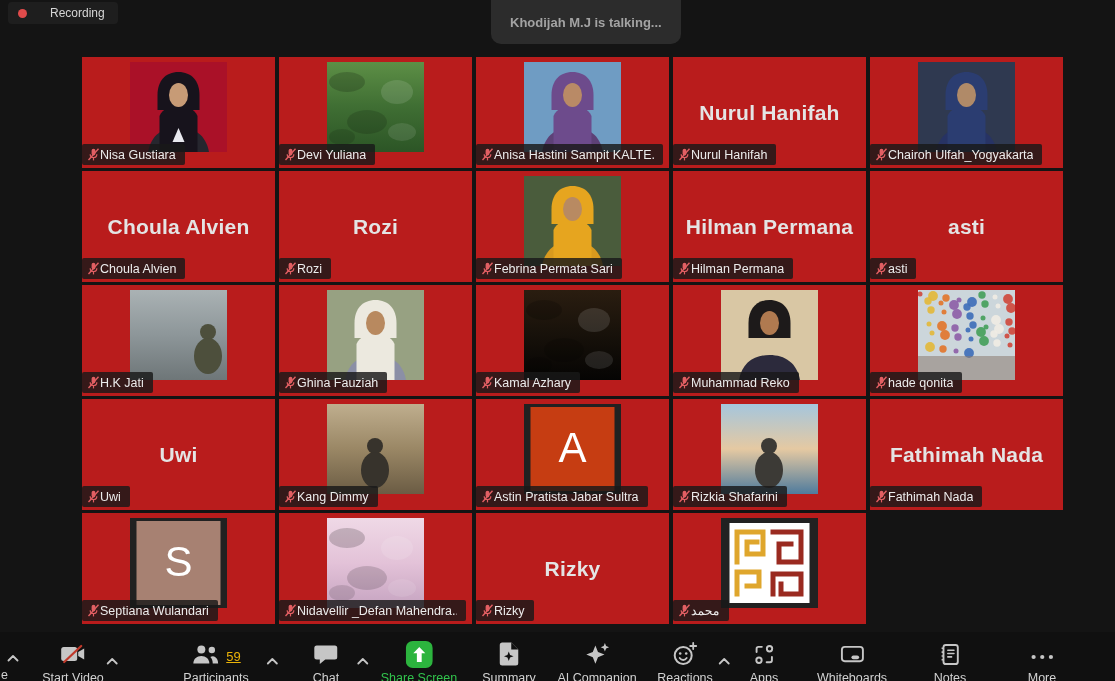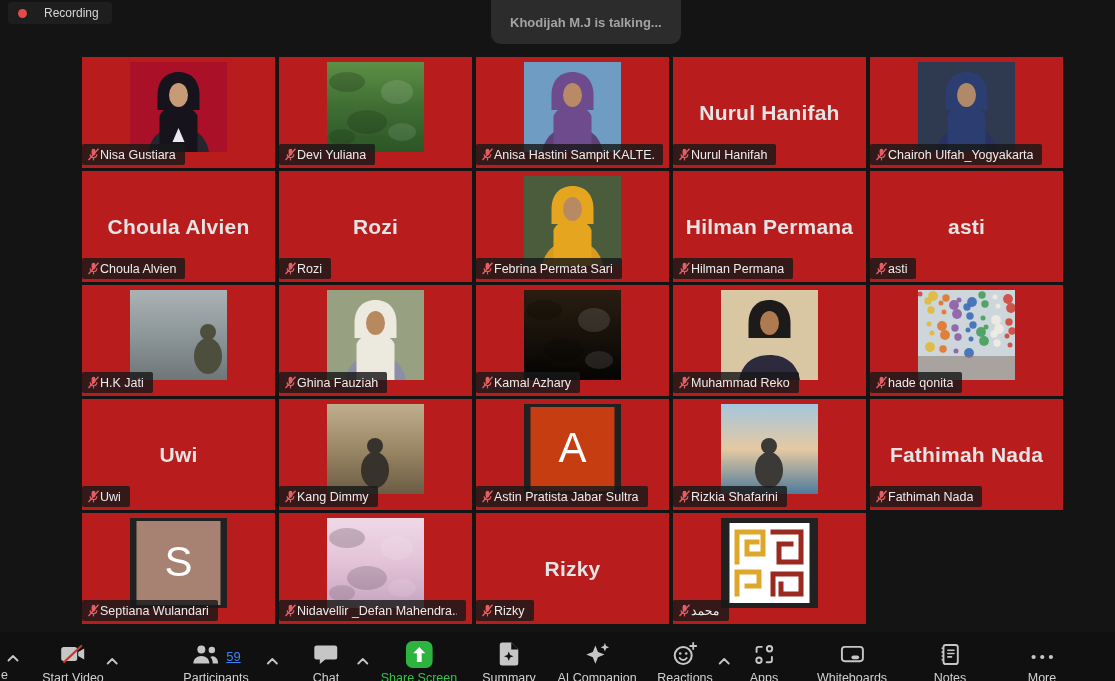--- a/index.html
+++ b/index.html
@@ -1,19 +1,19 @@
 <!DOCTYPE html>
 <html><head>
 <meta charset="utf-8">
 <style>
   html,body{margin:0;padding:0;background:#0e0e0e;}
   .screen{position:relative;width:1115px;height:681px;background:#141414;overflow:hidden;
           font-family:"Liberation Sans",sans-serif;}
   
-  .rec-pill{position:absolute;left:8px;top:2px;height:22px;display:flex;align-items:center;gap:17px;
+  .rec-pill{position:absolute;left:8px;top:2px;height:22px;display:flex;align-items:center;gap:23px;
             background:#1e1e1e;border-radius:4px;padding:0 13px 0 10px;}
   .rec-dot{width:9px;height:9px;border-radius:50%;background:#e04b4b;}
   .rec-text{font-size:12px;color:#d6d6d6;}
   .banner{position:absolute;top:0;left:491px;height:44px;background:#2c2c2c;border-radius:0 0 10px 10px;
           display:flex;align-items:center;padding:0 19px;font-weight:bold;font-size:13px;color:#a3a3a3;}
   
   .grid{position:absolute;left:82px;top:57px;display:grid;grid-template-columns:repeat(5,193px);
         grid-auto-rows:111px;column-gap:4px;row-gap:3px;}
   .tile{background:#b91c1c;position:relative;overflow:hidden;}
   .big-name{position:absolute;inset:0;display:flex;align-items:center;justify-content:center;
@@ -25,21 +25,21 @@
        max-width:97%;box-sizing:border-box;}
   .tag span{font-size:12.5px;color:#ececec;white-space:nowrap;overflow:hidden;}
   .mic{display:flex;align-items:center;flex:0 0 auto;}
   
   .toolbar{position:absolute;left:0;bottom:0;width:100%;height:49px;background:#101010;}
   .tb-item{position:absolute;top:11px;transform:translateX(-50%);display:flex;flex-direction:column;
            align-items:center;cursor:pointer;}
   .tb-iconrow{height:26px;display:flex;align-items:center;gap:7px;}
   .tb-label{margin-top:2px;font-size:12.5px;color:#d2d2d2;white-space:nowrap;}
   .tb-label.green{color:#31c34c;}
-  .tb-count{font-size:13px;color:#3b82f6;text-decoration:underline;}
+  .tb-count{font-size:13px;color:#eab308;text-decoration:underline;}
   .tb-caret{position:absolute;top:8px;}
   .partial-label{position:absolute;left:1px;top:36px;font-size:12.5px;color:#d2d2d2;}
   .partial-caret{position:absolute;left:7px;top:16px;}
 </style>
 </head>
 <body>
 
 <div class="screen">
 
   <div class="rec-pill">

